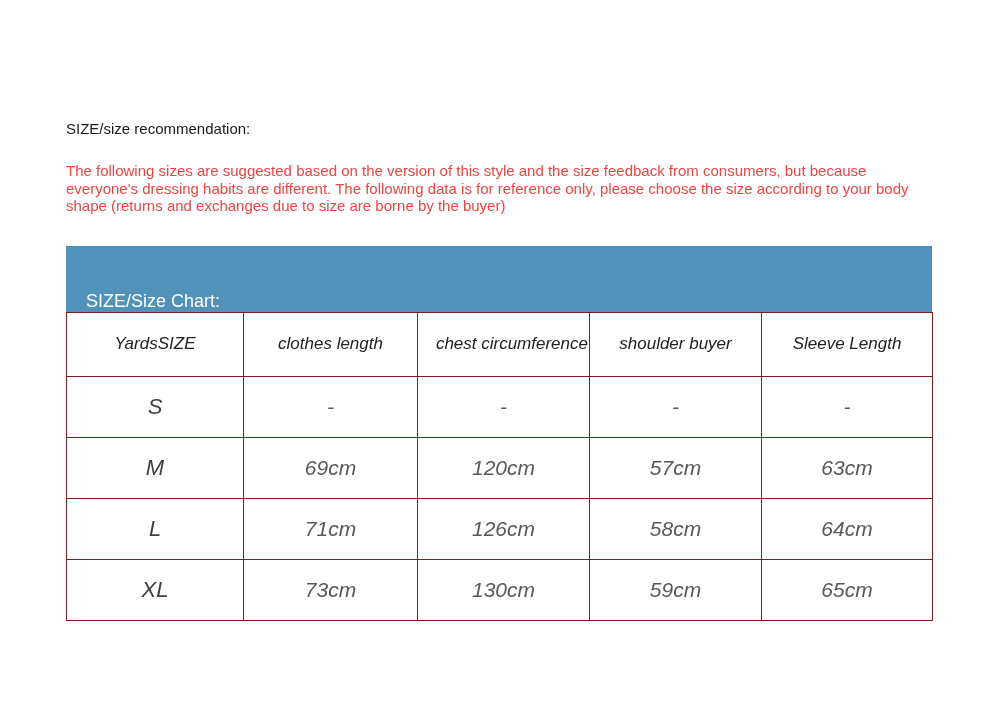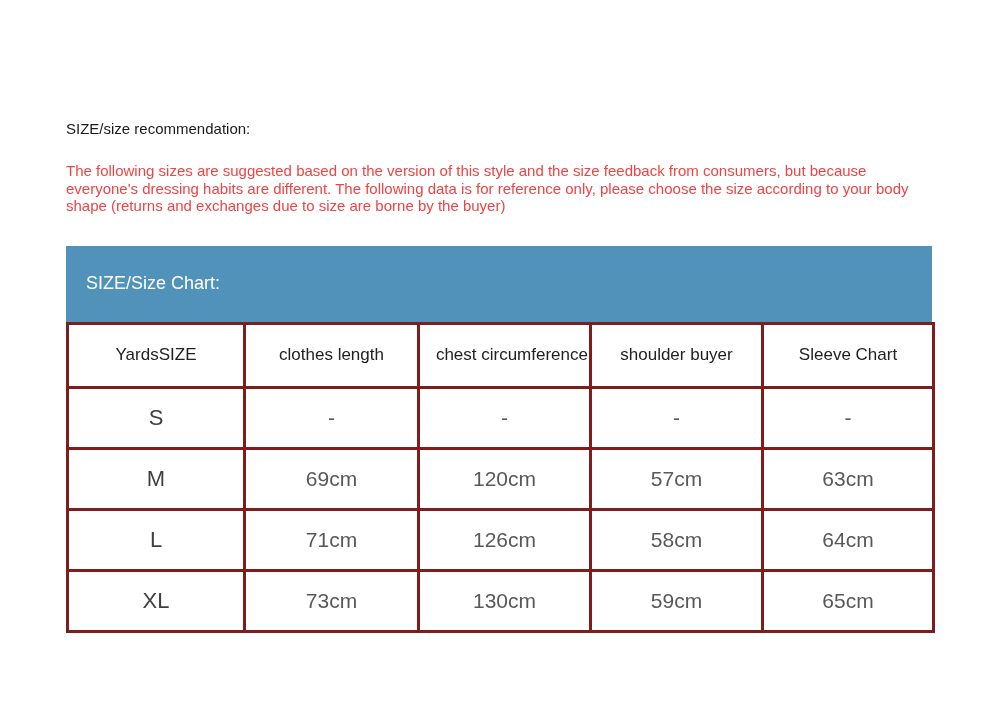--- a/index.html
+++ b/index.html
@@ -26,38 +26,39 @@
   .desc {
     margin: 25px 0 0 0;
     width: 872px;
     font-size: 15px;
     line-height: 17.5px;
     color: #ef4444;
   }
   .banner {
     margin-top: 31px;
     width: 866px;
-    height: 76px;
+    height: 66px;
     background: #5192BA;
     display: flex;
-    align-items: center;
+    align-items: flex-end;
     padding-left: 20px;
     color: #ffffff;
     font-size: 18px;
   }
   table.size-table {
     width: 866px;
     border-collapse: collapse;
     table-layout: fixed;
   }
   .size-table th, .size-table td {
-    border: 3px solid #7f1d1d;
+    border: 1px solid #7f1d1d;
     vertical-align: middle;
     text-align: center;
     background: #ffffff;
+    font-style: italic;
   }
   .size-table th {
     height: 64px;
     font-weight: 400;
     font-size: 17px;
     color: #222222;
   }
   .size-table th.left-align {
     text-align: right;
     padding-left: 12px;
@@ -93,21 +94,21 @@
       <col style="width:172px">
       <col style="width:172px">
       <col style="width:171px">
     </colgroup>
     <thead>
       <tr>
         <th>YardsSIZE</th>
         <th>clothes length</th>
         <th class="left-align">chest circumference</th>
         <th>shoulder buyer</th>
-        <th>Sleeve Chart</th>
+        <th>Sleeve Length</th>
       </tr>
     </thead>
     <tbody>
       <tr>
         <td class="size-cell">S</td>
         <td>-</td>
         <td>-</td>
         <td>-</td>
         <td>-</td>
       </tr>

